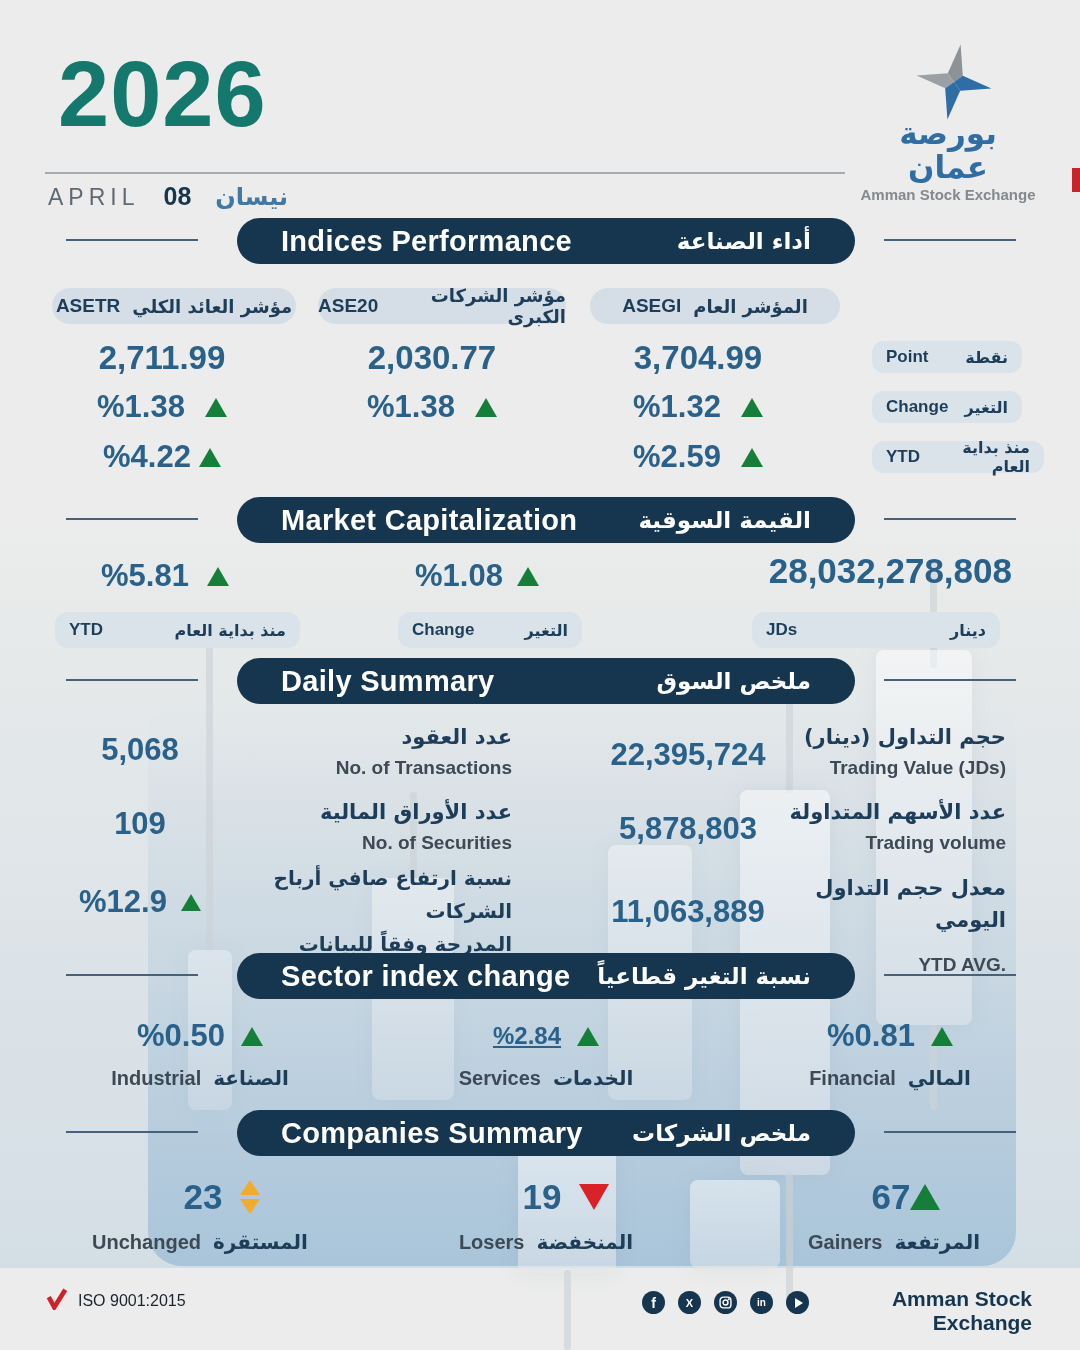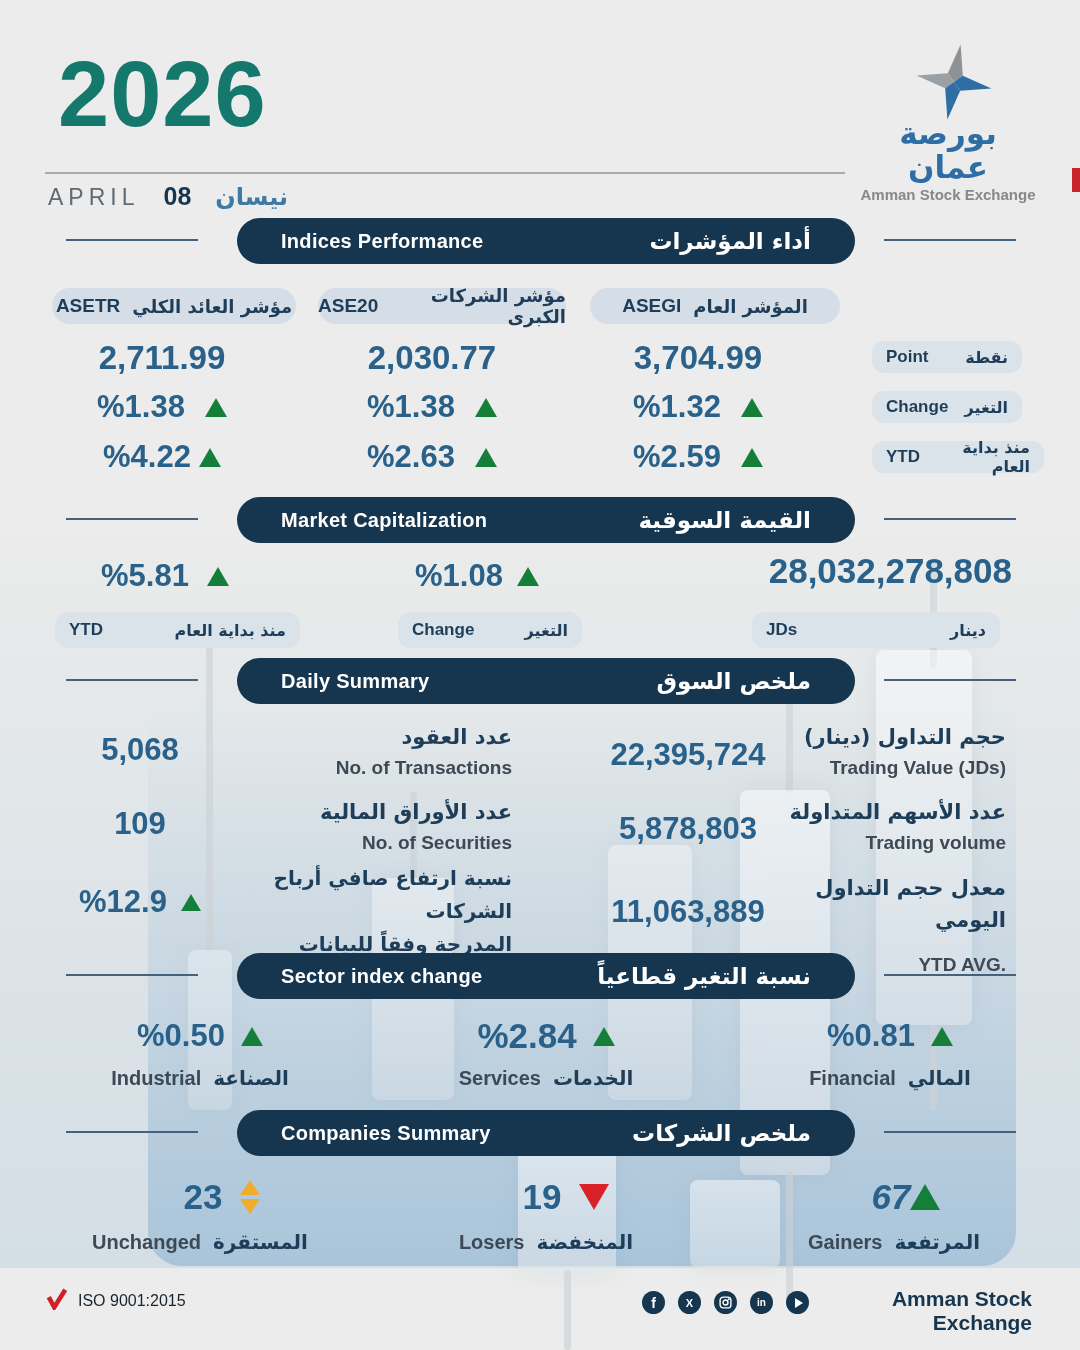--- a/index.html
+++ b/index.html
@@ -11,21 +11,21 @@
     background:linear-gradient(180deg,rgba(189,209,224,0) 0%,rgba(189,209,224,.30) 55%,rgba(183,205,222,.45) 100%);}
   .blue-card{position:absolute;left:148px;top:700px;width:868px;height:566px;border-radius:34px;
     background:linear-gradient(180deg,rgba(180,203,220,0) 0%,rgba(176,200,219,.45) 50%,rgba(167,195,217,.95) 100%);}
   .cndl{position:absolute;border-radius:8px;opacity:.55;
     background:linear-gradient(180deg,#fbfcfd 0%,#eef1f4 55%,#e2e7ec 100%);
     box-shadow:0 0 22px rgba(110,130,150,.20);}
   .wick{position:absolute;width:7px;border-radius:3px;background:#ccd2d7;opacity:.65;}
   
   .sec{position:absolute;left:237px;width:618px;height:46px;border-radius:23px;background:#16354e;
     display:flex;align-items:center;justify-content:space-between;padding:0 44px;box-sizing:border-box;z-index:6;}
-  .sec .sen{color:#fff;font-size:20px;font-weight:600;letter-spacing:.3px;}
+  .sec .sen{color:#fff;font-size:29px;font-weight:600;letter-spacing:.3px;}
   .sec .sar{color:#fff;font-size:23px;font-weight:bold;font-family:"DejaVu Sans",sans-serif;}
   .dash{position:absolute;height:2px;background:#46617b;z-index:6;}
   
   .num{font-weight:bold;color:#29618a;}
   .arl{font-family:"DejaVu Sans",sans-serif;font-weight:bold;color:#1d3d59;}
   .enl{font-weight:bold;color:#3d4955;}
   .pill{background:#d5dee6;border-radius:18px;display:flex;align-items:center;justify-content:center;gap:12px;z-index:5;}
   .rowpill{position:absolute;background:#dae3ea;border-radius:12px;display:flex;align-items:center;
     justify-content:space-between;padding:0 14px;box-sizing:border-box;height:32px;z-index:5;}
   .rowpill .en{font-size:17px;font-weight:bold;color:#1d3d59;}
@@ -89,21 +89,21 @@
   <div class="abs z" style="left:858px;top:116px;width:180px;text-align:center;">
     <div lang="ar" dir="rtl" style="font-size:31px;font-weight:bold;color:#2f6da5;font-family:'DejaVu Sans',sans-serif;line-height:34px;">بورصة عمان</div>
     <div style="font-size:15px;font-weight:bold;color:#85898d;margin-top:2px;">Amman Stock Exchange</div>
   </div>
   <div class="abs z" style="left:1072px;top:168px;width:8px;height:24px;background:#c8242a;"></div>
 
   <div class="dash" style="left:66px;top:239px;width:132px;"></div>
   <div class="dash" style="left:884px;top:239px;width:132px;"></div>
   <div class="sec" style="top:218px;">
     <span class="sen">Indices Performance</span>
-    <span class="sar" lang="ar" dir="rtl">أداء المؤشرات</span>
+    <span class="sar" lang="ar" dir="rtl">أداء الصناعة</span>
   </div>
 
   <div class="pill abs" style="left:52px;top:288px;width:244px;height:36px;">
     <span style="font-size:19px;font-weight:bold;color:#1d3d59;">ASETR</span>
     <span class="arl" lang="ar" dir="rtl" style="font-size:18px;">مؤشر العائد الكلي</span>
   </div>
   <div class="pill abs" style="left:318px;top:288px;width:248px;height:36px;">
     <span style="font-size:19px;font-weight:bold;color:#1d3d59;">ASE20</span>
     <span class="arl" lang="ar" dir="rtl" style="font-size:18px;">مؤشر الشركات الكبرى</span>
   </div>
@@ -121,24 +121,20 @@
     <div class="ctr" style="height:50px;gap:8px;">
       <span class="num" style="font-size:31px;">%4.22</span>
       <span class="tri-up"></span>
     </div>
   </div>
 
   <div class="abs z" style="left:292px;top:334px;width:280px;text-align:center;">
     <div class="num" style="font-size:33px;height:48px;line-height:48px;">2,030.77</div>
     <div class="ctr" style="height:50px;gap:20px;">
       <span class="num" style="font-size:31px;">%1.38</span>
-      <span class="tri-up"></span>
-    </div>
-    <div class="ctr" style="height:50px;gap:20px;">
-      <span class="num" style="font-size:31px;">%2.63</span>
       <span class="tri-up"></span>
     </div>
   </div>
 
   <div class="abs z" style="left:558px;top:334px;width:280px;text-align:center;">
     <div class="num" style="font-size:33px;height:48px;line-height:48px;">3,704.99</div>
     <div class="ctr" style="height:50px;gap:20px;">
       <span class="num" style="font-size:31px;">%1.32</span>
       <span class="tri-up"></span>
     </div>
@@ -239,21 +235,21 @@
   <div class="sec" style="top:953px;">
     <span class="sen">Sector index change</span>
     <span class="sar" lang="ar" dir="rtl">نسبة التغير قطاعياً</span>
   </div>
 
   <div class="abs z ctr" style="left:80px;top:1014px;width:240px;height:44px;gap:16px;">
     <span class="num" style="font-size:31px;">%0.50</span>
     <span class="tri-up"></span>
   </div>
   <div class="abs z ctr" style="left:426px;top:1014px;width:240px;height:44px;gap:16px;">
-    <span class="num" style="font-size:35px;">%2.84</span>
+    <span class="num" style="font-size:24px;text-decoration:underline;">%2.84</span>
     <span class="tri-up"></span>
   </div>
   <div class="abs z ctr" style="left:770px;top:1014px;width:240px;height:44px;gap:16px;">
     <span class="num" style="font-size:31px;">%0.81</span>
     <span class="tri-up"></span>
   </div>
 
   <div class="abs z ctr" style="left:80px;top:1062px;width:240px;height:32px;gap:12px;">
     <span class="enl" style="font-size:20px;">Industrial</span>
     <span class="arl" lang="ar" dir="rtl" style="font-size:20px;">الصناعة</span>
@@ -278,21 +274,21 @@
     <span class="num" style="font-size:35px;">23</span>
     <span>
       <span class="tri-amber-up" style="display:block;"></span>
       <span class="tri-amber-down" style="display:block;"></span>
     </span>
   </div>
   <div class="abs z ctr" style="left:456px;top:1172px;width:220px;height:50px;gap:18px;">
     <span class="num" style="font-size:35px;">19</span>
     <span class="tri-down lg"></span>
   </div>
-  <div class="abs z ctr" style="left:796px;top:1172px;width:220px;height:50px;font-style:italic;">
+  <div class="abs z ctr" style="left:796px;top:1172px;width:220px;height:50px;">
     <span class="num" style="font-size:35px;">67</span>
     <span class="tri-up lg"></span>
   </div>
 
   <div class="abs z ctr" style="left:90px;top:1226px;width:220px;height:32px;gap:12px;">
     <span class="enl" style="font-size:20px;">Unchanged</span>
     <span class="arl" lang="ar" dir="rtl" style="font-size:20px;">المستقرة</span>
   </div>
   <div class="abs z ctr" style="left:436px;top:1226px;width:220px;height:32px;gap:12px;">
     <span class="enl" style="font-size:20px;">Losers</span>

